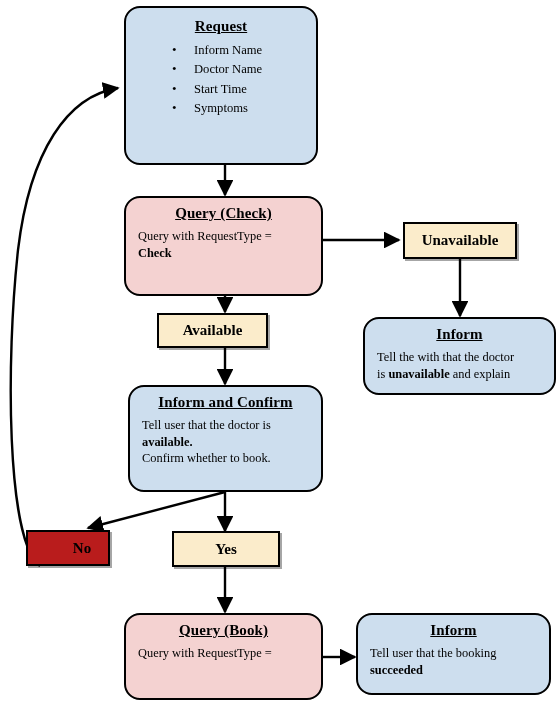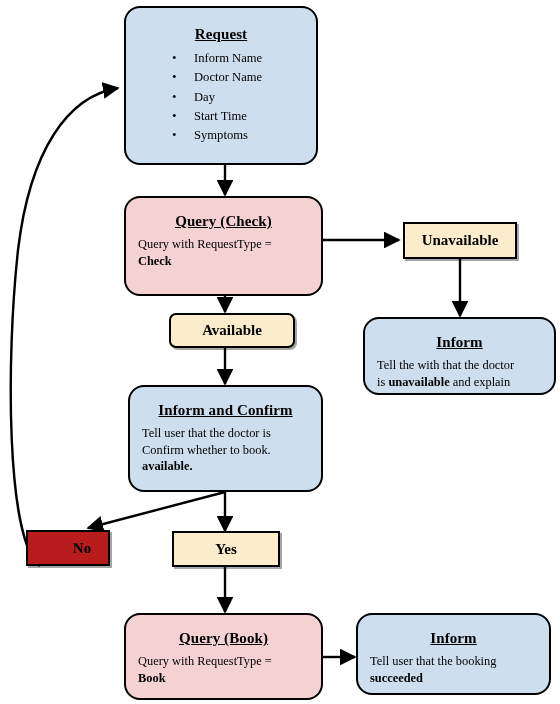--- a/index.html
+++ b/index.html
@@ -40,21 +40,20 @@
     border-radius: 0;
     box-shadow: 2px 2px 0 rgba(0,0,0,0.35);
   }
   .node-title {
     text-align: center;
     font-weight: bold;
     text-decoration: underline;
     font-size: 15px;
     line-height: 1.15;
     letter-spacing: 0.1px;
-    margin-top: 8px;
   }
   .node-title.small-gap {
     margin-bottom: 6px;
   }
   .node-body {
     font-size: 12.4px;
     line-height: 1.32;
     text-align: left;
   }
   .node-body b {
@@ -121,72 +120,70 @@
     <line x1="225" y1="566" x2="225" y2="612" stroke="#000" stroke-width="2.4" marker-end="url(#arrow)"></line>
 
     <line x1="323" y1="657" x2="355" y2="657" stroke="#000" stroke-width="2.4" marker-end="url(#arrow)"></line>
   </svg>
 
   <div class="node rounded pad" style="left:124px; top:6px; width:194px; height:159px; background:#cddeee; padding-top:10px;">
     <div class="node-title">Request</div>
     <ul class="bullets">
       <li>Inform Name</li>
       <li>Doctor Name</li>
-      <li>Day</li>
       <li>Start Time</li>
       <li>Symptoms</li>
     </ul>
   </div>
 
   <div class="node rounded pad" style="left:124px; top:196px; width:199px; height:100px; background:#f4d2d1;">
     <div class="node-title small-gap">Query (Check)</div>
     <div class="node-body">
       <div>Query with RequestType =</div>
       <div><b>Check</b></div>
     </div>
   </div>
 
   <div class="node sharp label-node" style="left:403px; top:222px; width:114px; height:37px; background:#fbeccb;">
     <span>Unavailable</span>
   </div>
 
-  <div class="node sharp label-node" style="left:169px; top:313px; width:126px; height:35px; background:#fbeccb;border-radius:7px;">
+  <div class="node sharp label-node" style="left:157px; top:313px; width:111px; height:35px; background:#fbeccb;">
     <span>Available</span>
   </div>
 
   <div class="node rounded pad" style="left:363px; top:317px; width:193px; height:78px; background:#cddeee;">
     <div class="node-title small-gap">Inform</div>
     <div class="node-body">
       <div>Tell the with that the doctor</div>
       <div><span>is </span><b>unavailable</b><span> and explain</span></div>
     </div>
   </div>
 
   <div class="node rounded pad" style="left:128px; top:385px; width:195px; height:107px; background:#cddeee;">
     <div class="node-title small-gap">Inform and Confirm</div>
     <div class="node-body">
       <div>Tell user that the doctor  is</div>
+      <div><b>available.</b></div>
       <div>Confirm whether to book.</div>
-      <div><b>available.</b></div>
     </div>
   </div>
 
   <div class="node sharp label-node" style="left:26px; top:530px; width:84px; height:36px; background:#b91c1c;padding-left:28px;">
     <span>No</span>
   </div>
 
   <div class="node sharp label-node" style="left:172px; top:531px; width:108px; height:36px; background:#fbeccb;">
     <span>Yes</span>
   </div>
 
   <div class="node rounded pad" style="left:124px; top:613px; width:199px; height:87px; background:#f4d2d1;">
     <div class="node-title small-gap">Query (Book)</div>
     <div class="node-body">
       <div>Query with RequestType =</div>
-      <div><b>Book</b></div>
     </div>
   </div>
 
   <div class="node rounded pad" style="left:356px; top:613px; width:195px; height:82px; background:#cddeee;">
     <div class="node-title small-gap">Inform</div>
     <div class="node-body">
       <div>Tell user that the booking</div>
       <div><b>succeeded</b></div>
     </div>
   </div>

